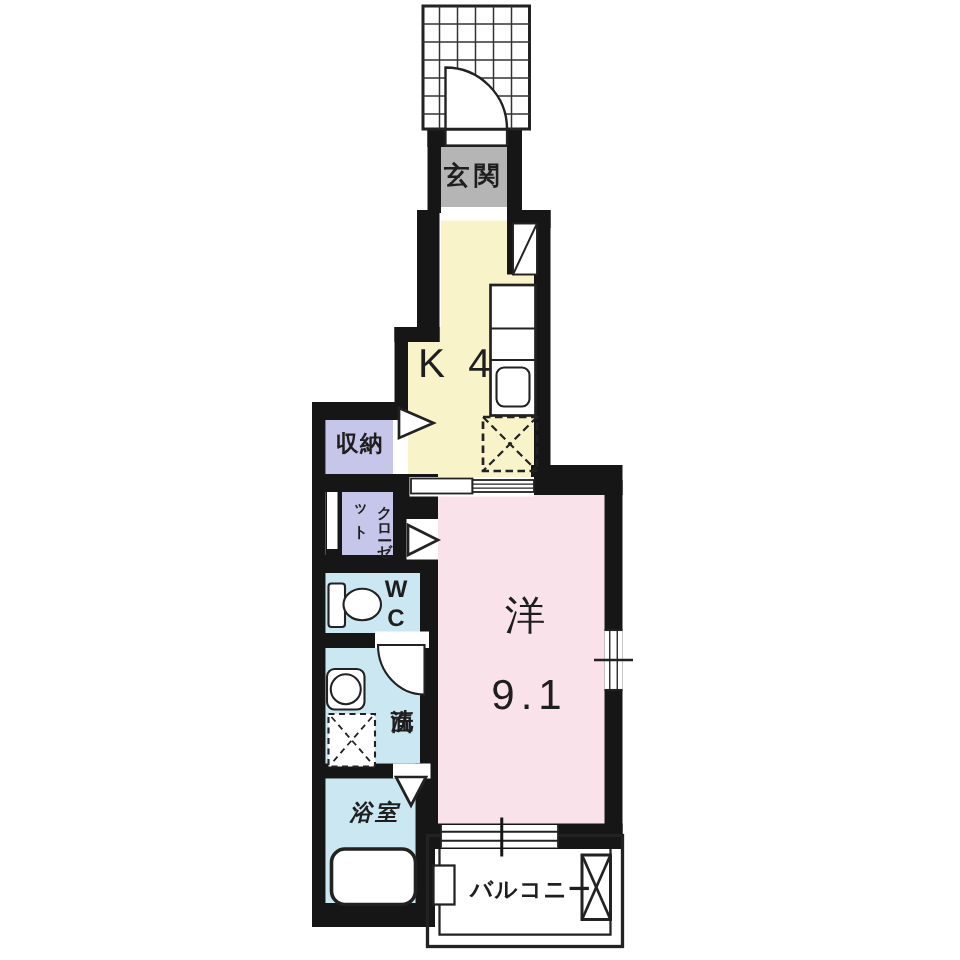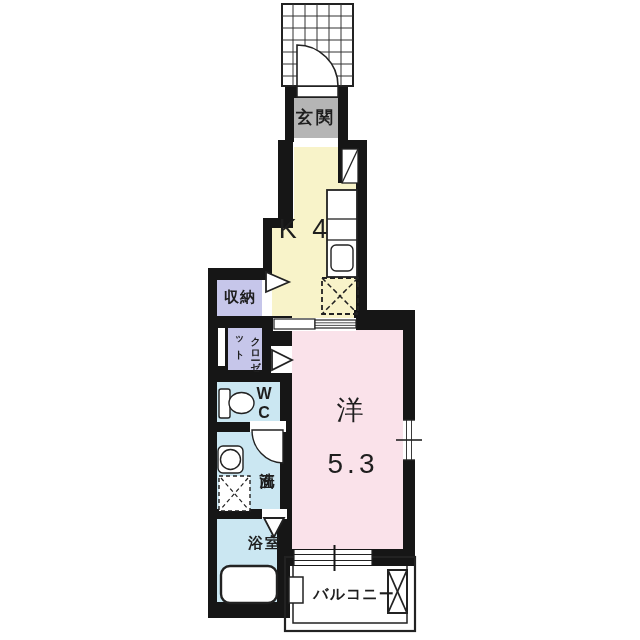--- a/index.html
+++ b/index.html
@@ -188,23 +188,23 @@
         <rect x="219" y="476" width="31" height="35" stroke-width="1.4" stroke-dasharray="4 3"></rect>
         <line x1="221" y1="478" x2="248" y2="509" stroke-width="1.2" stroke-dasharray="4 3"></line>
         <line x1="248" y1="478" x2="221" y2="509" stroke-width="1.2" stroke-dasharray="4 3"></line>
       </g>
 
       <rect x="221" y="566" width="56" height="37" rx="9" fill="#ffffff" stroke="#222222" stroke-width="2.4"></rect>
     </g>
   </svg>
 
   <div class="lbl lbl-genkan" style="left:316px;top:118px;">玄関</div>
-  <div class="lbl lbl-kitchen" style="left:305px;top:230px;">K 4</div>
+  <div class="lbl lbl-kitchen" style="left:305px;top:243px;">K 4</div>
   <div class="lbl lbl-storage" style="left:240px;top:297px;text-align:center;">収納</div>
   <div class="lbl-closet" style="left:229px;top:330px;">クローゼット</div>
   <div class="lbl lbl-wc" style="left:264px;top:403px;">W
 C</div>
   <div class="lbl-washroom" style="left:257px;top:461px;">洗面</div>
-  <div class="lbl lbl-bathroom" style="left:265px;top:543px;">浴室</div>
+  <div class="lbl lbl-bathroom" style="left:250px;top:543px;font-style:italic;">浴室</div>
   <div class="lbl lbl-yo" style="left:350px;top:411px;">洋</div>
-  <div class="lbl lbl-size" style="left:353px;top:464px;">5.3</div>
+  <div class="lbl lbl-size" style="left:353px;top:464px;">9.1</div>
   <div class="lbl lbl-balcony" style="left:344px;top:594px;">バルコニー</div>
 </div>
 
 </body></html>

